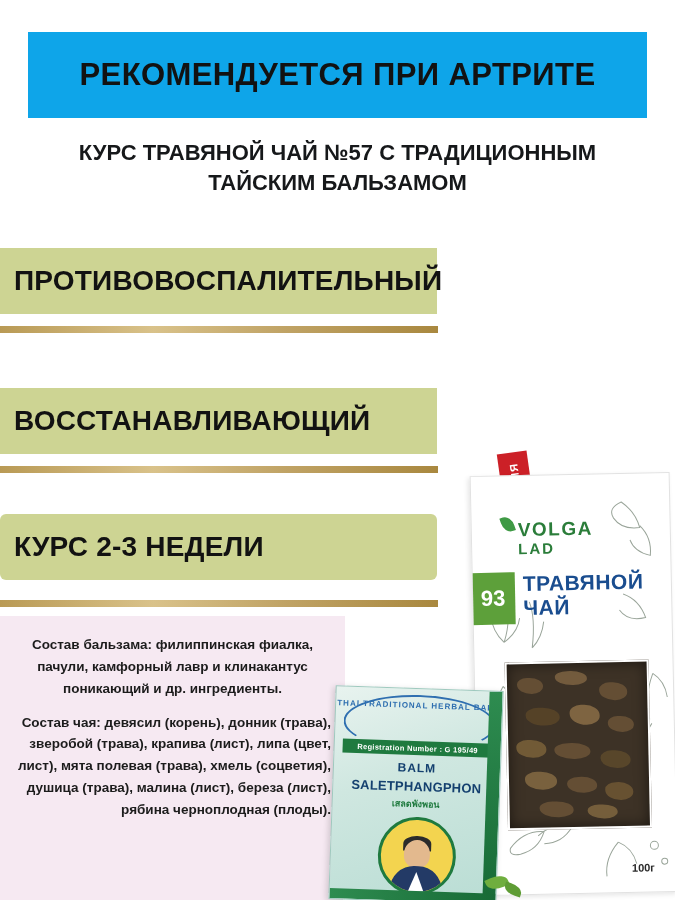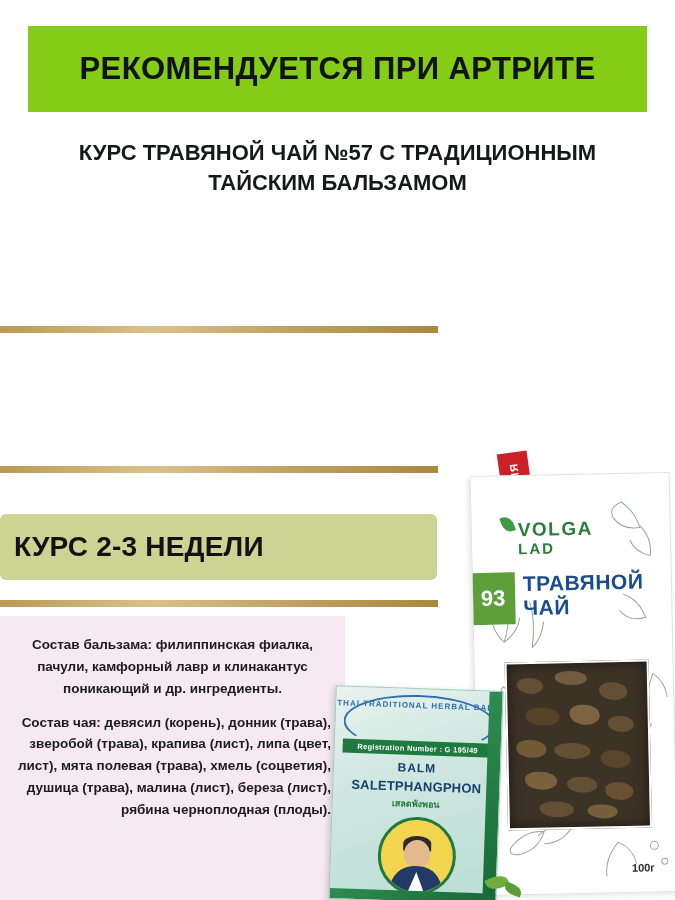--- a/index.html
+++ b/index.html
@@ -20,24 +20,24 @@
     width: 675px;
     height: 900px;
     background: #ffffff;
     overflow: hidden;
   }
 
   
   .headline-band {
     position: absolute;
     left: 28px;
-    top: 26px;
+    top: 32px;
     width: 619px;
     height: 86px;
-    background: #84cc16;
+    background: #0ea5e9;
     display: flex;
     align-items: center;
     justify-content: center;
     box-sizing: border-box;
     padding: 0 10px;
   }
   .headline-text {
     font-size: 31px;
     font-weight: 700;
     color: #121212;
@@ -404,22 +404,28 @@
 <body>
 
 <div class="page">
 
   <div class="headline-band">
     <div class="headline-text">РЕКОМЕНДУЕТСЯ ПРИ АРТРИТЕ</div>
   </div>
 
   <div class="subtitle">КУРС ТРАВЯНОЙ ЧАЙ №57 С ТРАДИЦИОННЫМ ТАЙСКИМ БАЛЬЗАМОМ</div>
 
+  <div class="feature-bar f1">
+    <span class="feature-text">ПРОТИВОВОСПАЛИТЕЛЬНЫЙ</span>
+  </div>
   <div class="gold-rule r1"></div>
 
+  <div class="feature-bar f2">
+    <span class="feature-text">ВОССТАНАВЛИВАЮЩИЙ</span>
+  </div>
   <div class="gold-rule r2"></div>
 
   <div class="feature-bar f3">
     <span class="feature-text">КУРС 2-3 НЕДЕЛИ</span>
   </div>
   <div class="gold-rule r3"></div>
 
   <div class="ingredients">
     <p>Состав бальзама: филиппинская фиалка, пачули, камфорный лавр и клинакантус поникающий и др. ингредиенты.</p>
     <p class="second">Состав чая: девясил (корень), донник (трава), зверобой (трава), крапива (лист), липа (цвет, лист), мята полевая (трава), хмель (соцветия), душица (трава), малина (лист), береза (лист), рябина черноплодная (плоды).</p>

